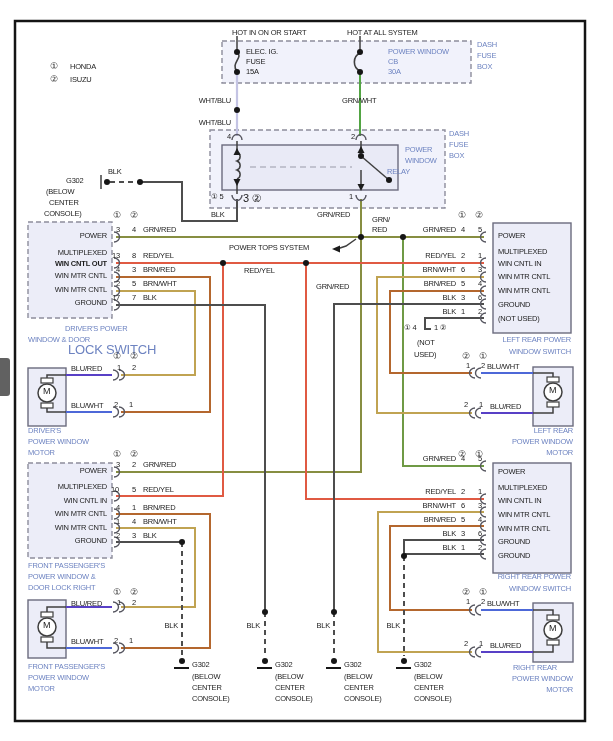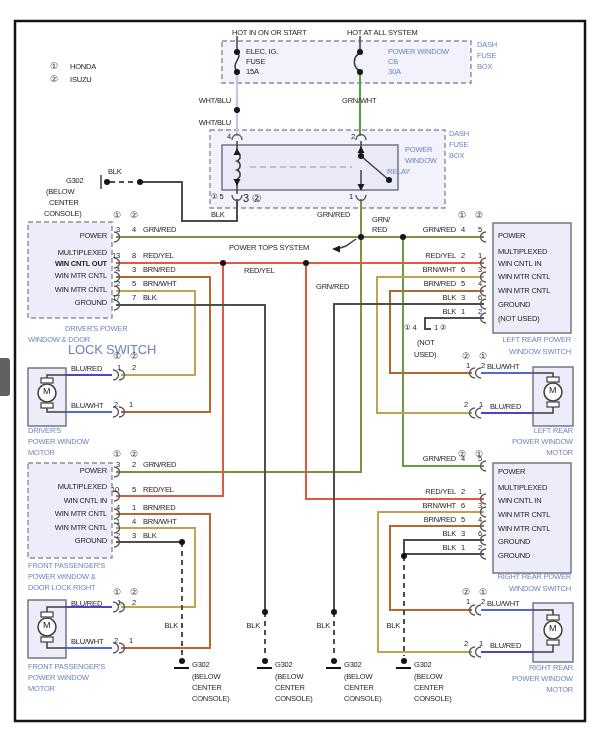--- a/index.html
+++ b/index.html
@@ -364,21 +364,21 @@
       <span style="right: 42px; top: 585px; font-size: 7.5px; color: rgb(109, 131, 193);">WINDOW SWITCH</span>
       <span style="left: 462px; top: 588px; font-size: 9px;">②</span>
       <span style="left: 479px; top: 588px; font-size: 9px;">①</span>
       <span style="left: 466px; top: 598px; font-size: 7.5px;">1</span>
       <span style="left: 481px; top: 598px; font-size: 7.5px;">2</span>
       <span style="left: 487px; top: 600px; font-size: 7.5px;">BLU/WHT</span>
       <span style="left: 464px; top: 640px; font-size: 7.5px;">2</span>
       <span style="left: 479px; top: 640px; font-size: 7.5px;">1</span>
       <span style="left: 490px; top: 642px; font-size: 7.5px;">BLU/RED</span>
       <span style="left: 549px; top: 624px; font-size: 9px;">M</span>
-      <span style="right: 40px; top: 664px; font-size: 7.5px; color: rgb(109, 131, 193);">RIGHT REAR</span>
+      <span style="right: 56px; top: 664px; font-size: 7.5px; color: rgb(109, 131, 193);">RIGHT REAR</span>
       <span style="right: 40px; top: 675px; font-size: 7.5px; color: rgb(109, 131, 193);">POWER WINDOW</span>
       <span style="right: 40px; top: 686px; font-size: 7.5px; color: rgb(109, 131, 193);">MOTOR</span>
       <span style="right: 435px; top: 622px; font-size: 7.5px;">BLK</span>
       <span style="right: 353px; top: 622px; font-size: 7.5px;">BLK</span>
       <span style="right: 283px; top: 622px; font-size: 7.5px;">BLK</span>
       <span style="right: 213px; top: 622px; font-size: 7.5px;">BLK</span>
       <span style="left: 192px; top: 661px; font-size: 7.5px;">G302</span>
       <span style="left: 192px; top: 673px; font-size: 7.5px;">(BELOW</span>
       <span style="left: 192px; top: 684px; font-size: 7.5px;">CENTER</span>
       <span style="left: 192px; top: 695px; font-size: 7.5px;">CONSOLE)</span>

